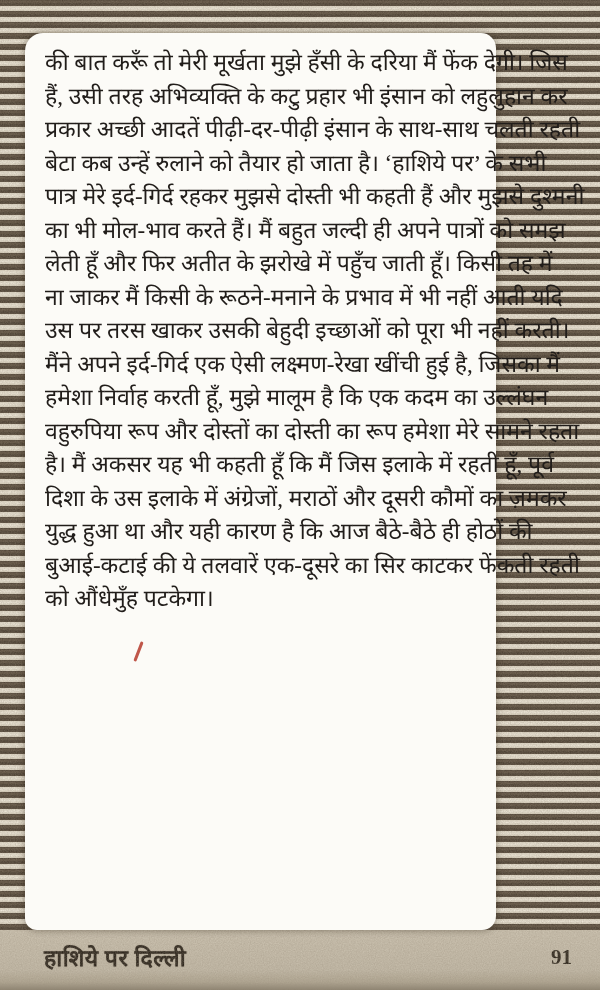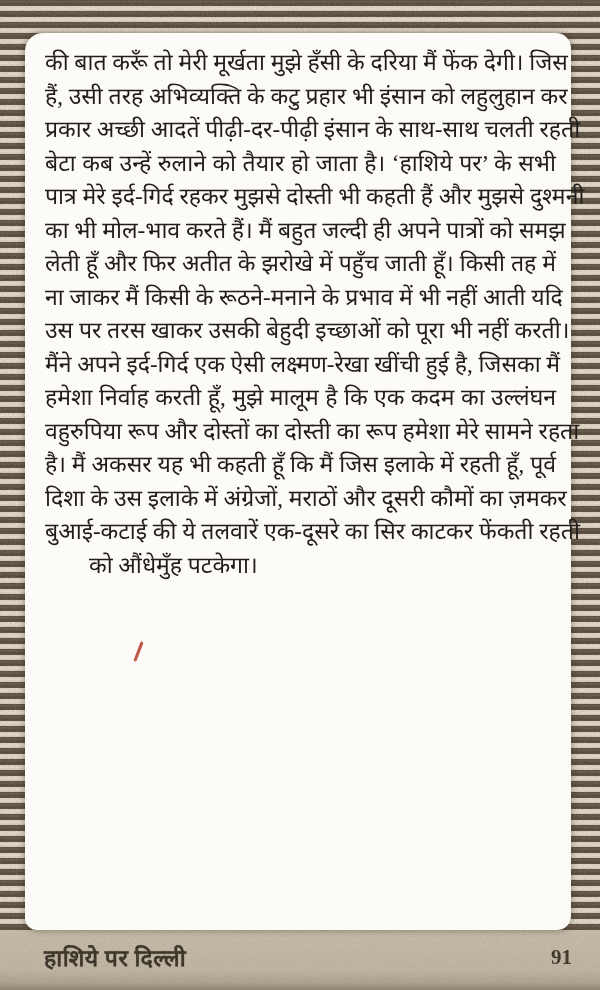--- a/index.html
+++ b/index.html
@@ -28,33 +28,33 @@
     font-weight:bold;font-size:23px;color:#211a12;
     letter-spacing:0.5px;text-shadow:0 0 1px rgba(40,30,20,.4);
   }
   .page-number{
     font-weight:bold;font-size:21px;color:#241d14;
   }
   
   svg.grain{position:absolute;inset:0;z-index:2;pointer-events:none;}
   
   .page{
-    position:absolute;left:25px;top:33px;width:546px;height:897px;z-index:3;
+    position:absolute;left:25px;top:33px;width:471px;height:897px;z-index:3;
     background:#fcfbf7;
     border-radius:18px 15px 14px 12px;
     box-shadow:0 0 7px rgba(40,30,18,.45);
     box-sizing:border-box;
     padding:13px 15px 0 20px;
   }
   .text-block{color:#211d1a;font-size:23px;line-height:33.5px;}
   .tl{
     text-align:justify;text-align-last:justify;
     white-space:nowrap;overflow:visible;
   }
-  .tl.last{text-align-last:left;white-space:normal;margin-left:44px;}
+  .tl.last{text-align-last:left;white-space:normal;}
   
   .pen-mark{
     position:absolute;left:137px;top:641px;width:3px;height:21px;z-index:4;
     background:#b5392b;opacity:.85;border-radius:2px;
     transform:rotate(21deg);
   }
 </style>
 </head>
 <body>
 
@@ -82,18 +82,19 @@
     <div class="tl">पात्र मेरे इर्द-गिर्द रहकर मुझसे दोस्ती भी कहती हैं और मुझसे दुश्मनी</div>
     <div class="tl">का भी मोल-भाव करते हैं। मैं बहुत जल्दी ही अपने पात्रों को समझ</div>
     <div class="tl">लेती हूँ और फिर अतीत के झरोखे में पहुँच जाती हूँ। किसी तह में</div>
     <div class="tl">ना जाकर मैं किसी के रूठने-मनाने के प्रभाव में भी नहीं आती यदि</div>
     <div class="tl">उस पर तरस खाकर उसकी बेहुदी इच्छाओं को पूरा भी नहीं करती।</div>
     <div class="tl">मैंने अपने इर्द-गिर्द एक ऐसी लक्ष्मण-रेखा खींची हुई है, जिसका मैं</div>
     <div class="tl">हमेशा निर्वाह करती हूँ, मुझे मालूम है कि एक कदम का उल्लंघन</div>
     <div class="tl">वहुरुपिया रूप और दोस्तों का दोस्ती का रूप हमेशा मेरे सामने रहता</div>
     <div class="tl">है। मैं अकसर यह भी कहती हूँ कि मैं जिस इलाके में रहती हूँ, पूर्व</div>
     <div class="tl">दिशा के उस इलाके में अंग्रेजों, मराठों और दूसरी कौमों का ज़मकर</div>
+    <div class="tl">युद्ध हुआ था और यही कारण है कि आज बैठे-बैठे ही होठों की</div>
     <div class="tl">बुआई-कटाई की ये तलवारें एक-दूसरे का सिर काटकर फेंकती रहती</div>
     <div class="tl last">को औंधेमुँह पटकेगा।</div>
   </div>
 </div>
 
 <div class="pen-mark"></div>
 
 </body></html>

